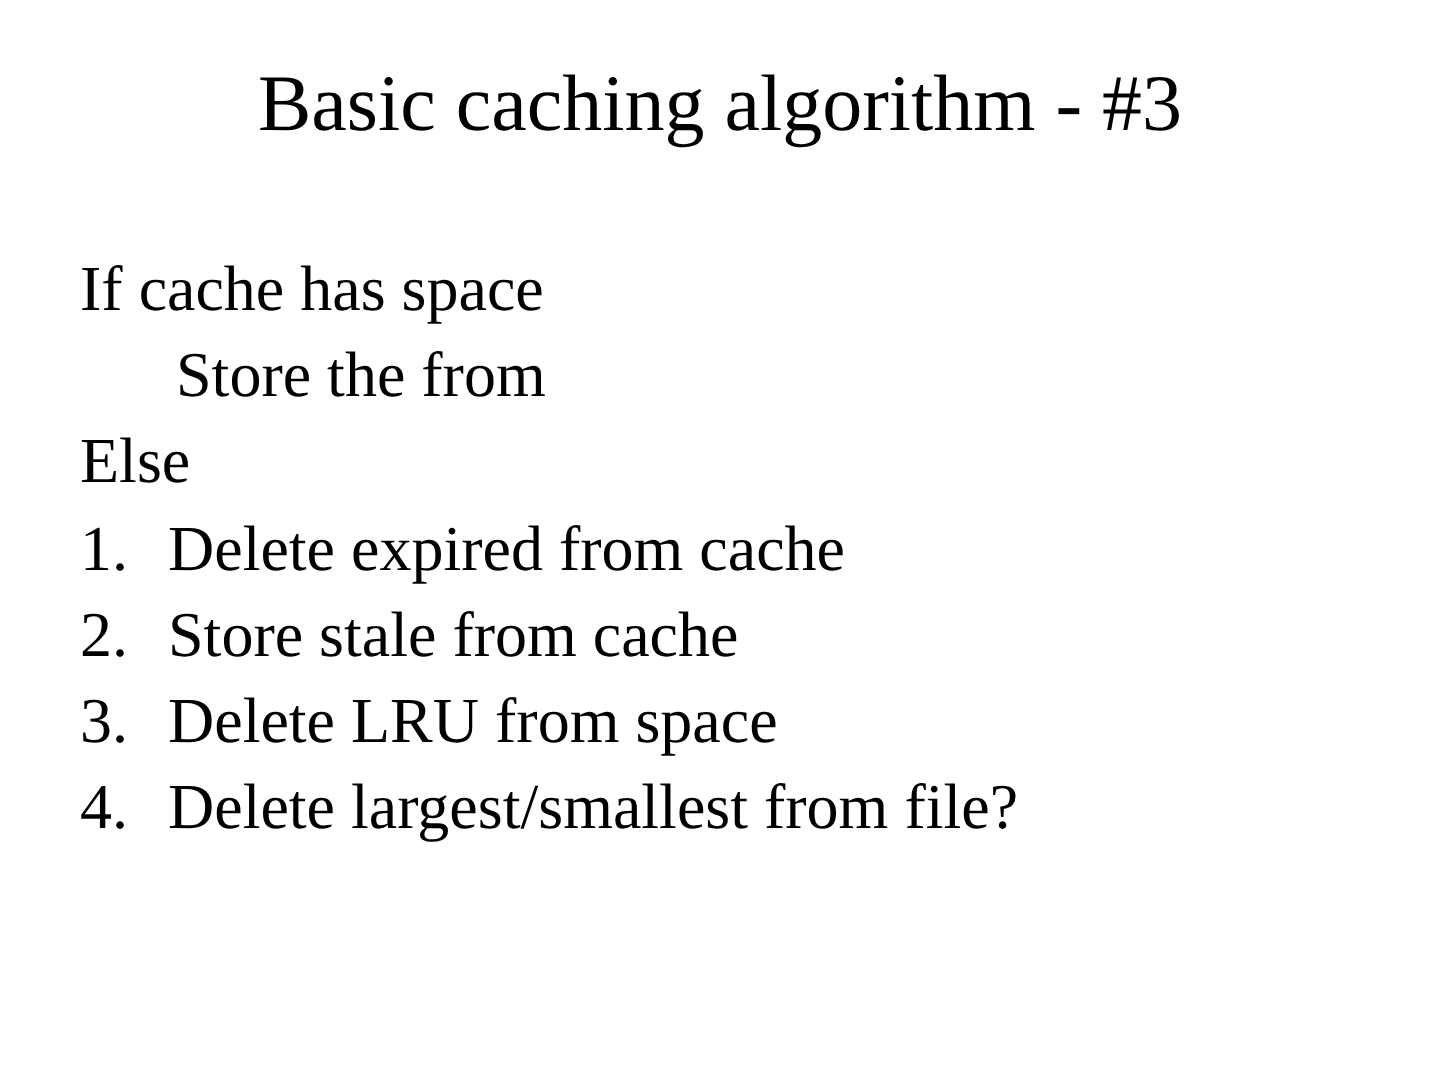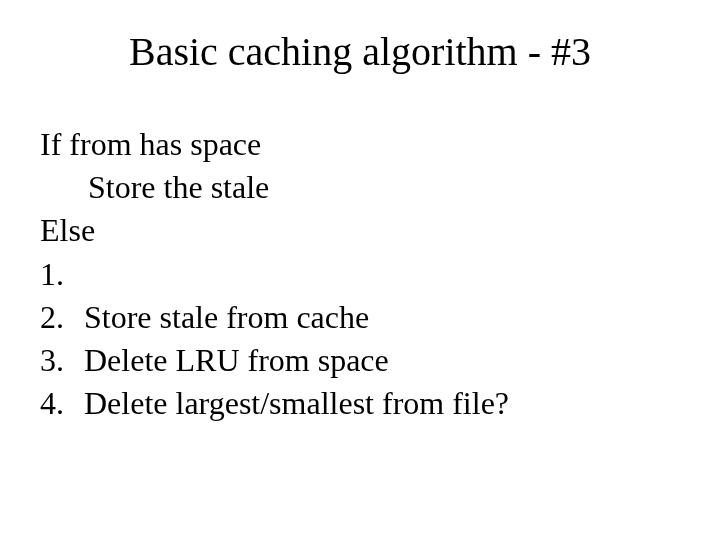--- a/index.html
+++ b/index.html
@@ -42,26 +42,27 @@
     flex-shrink: 0;
   }
 </style>
 </head>
 <body>
 
 <div class="slide">
   <h1 class="title">Basic caching algorithm  - #3</h1>
 
   <div class="body">
-    <p class="line">If from has space</p>
-    <p class="line indent-1">Store the stale</p>
+    <p class="line">If cache has space</p>
+    <p class="line indent-1">Store the from</p>
     <p class="line">Else</p>
 
     <div class="line num-row">
       <span class="num">1.</span>
+      <span>Delete expired from cache</span>
     </div>
     <div class="line num-row">
       <span class="num">2.</span>
       <span>Store stale from cache</span>
     </div>
     <div class="line num-row">
       <span class="num">3.</span>
       <span>Delete LRU from space</span>
     </div>
     <div class="line num-row">

